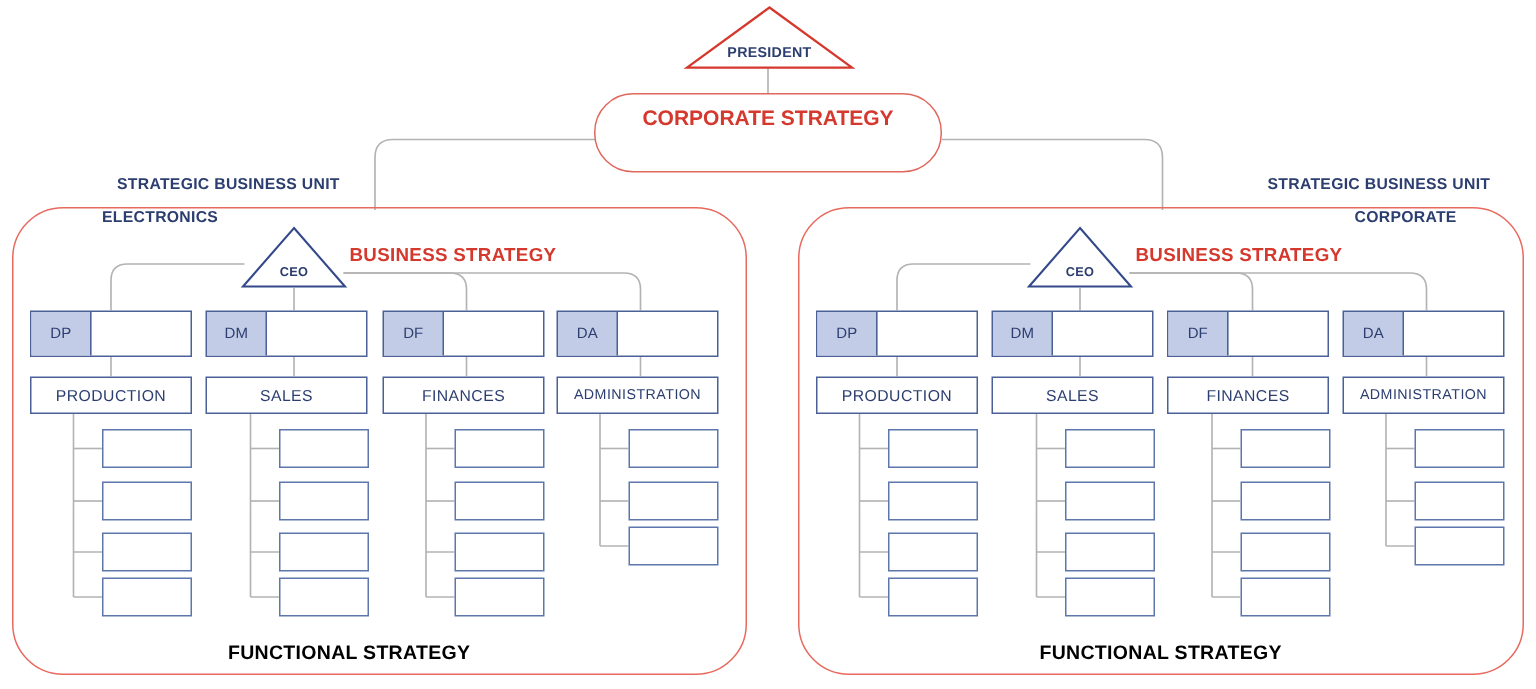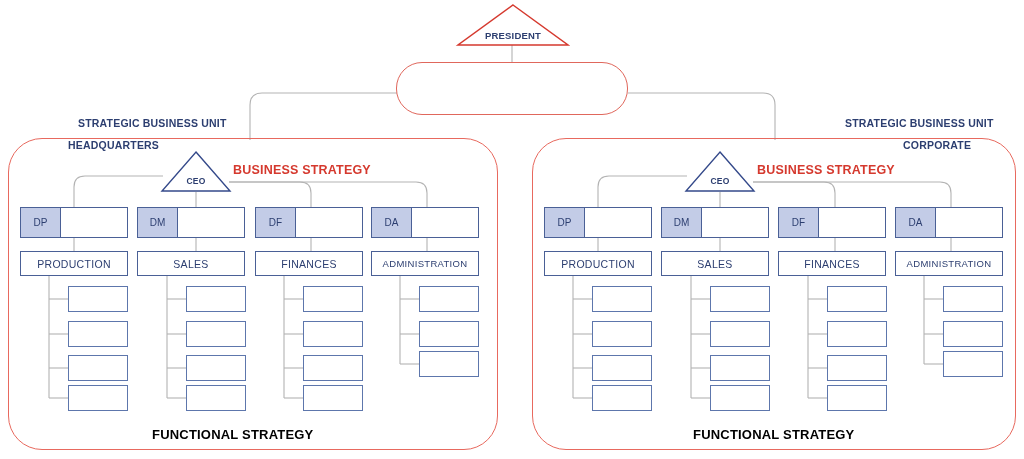--- a/index.html
+++ b/index.html
@@ -197,25 +197,26 @@
     </g>
   </svg>
 
   <svg class="tri-svg" style="left:455px; top:2px;" width="116" height="46" viewBox="0 0 116 46">
     <polygon points="58,3 113,43 3,43" fill="#ffffff" stroke="#d5392e" stroke-width="1.5"></polygon>
   </svg>
 
   <div class="lbl cond navy-txt" style="left:455px; top:30px; width:116px; text-align:center; font-size:9.5px;">PRESIDENT</div>
 
   <div class="hq-box" style="left:396px; top:62px; width:232px; height:53px;"></div>
+  <div class="hq-line1 cond" style="left:396px; top:70px; width:232px; font-size:14px;">CORPORATE STRATEGY</div>
 
   <div class="sbu" style="left:8px; top:138px; width:490px; height:312px;"></div>
 
   <div class="lbl cond navy-txt" style="left:78px; top:117px; font-size:10.5px;">STRATEGIC BUSINESS UNIT</div>
-  <div class="lbl cond navy-txt" style="left:68px; top:139px; font-size:10.5px;">HEADQUARTERS</div>
+  <div class="lbl cond navy-txt" style="left:68px; top:139px; font-size:10.5px;">ELECTRONICS</div>
 
   <svg class="tri-svg" style="left:160px; top:150px;" width="72" height="44" viewBox="0 0 72 44">
     <polygon points="36,2 70,41 2,41" fill="#ffffff" stroke="#34498a" stroke-width="1.4"></polygon>
   </svg>
   <div class="lbl cond navy-txt" style="left:160px; top:176px; width:72px; text-align:center; font-size:8.5px;">CEO</div>
 
   <div class="lbl cond red-txt" style="left:233px; top:163px; font-size:12.5px;">BUSINESS STRATEGY</div>
 
   <div class="lbl cond steel-txt" style="left:152px; top:427px; font-size:13px;">FUNCTIONAL STRATEGY</div>
 

